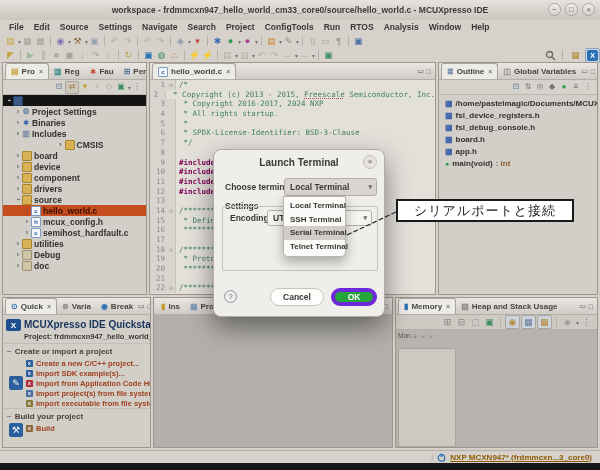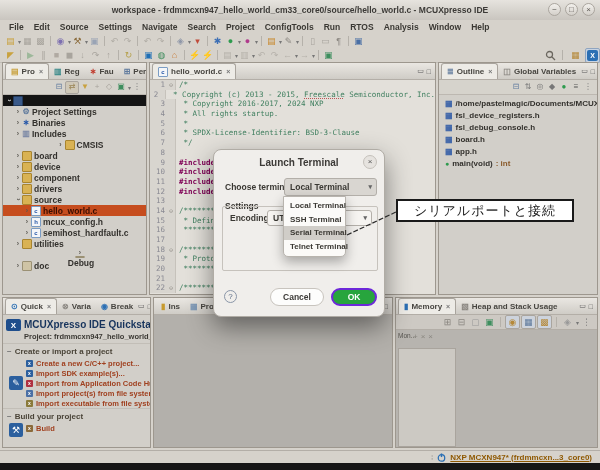--- a/index.html
+++ b/index.html
@@ -104,21 +104,21 @@
   .dlg-label{position:absolute;font-size:8.5px;font-weight:bold;color:#3a3833;}
   .combo{position:absolute;border:1px solid #b3afa9;border-radius:3px;display:flex;align-items:center;
     font-size:8.5px;font-weight:bold;color:#3a3833;padding-left:5px;box-sizing:border-box;}
   .combo .dd{margin-left:auto;margin-right:4px;font-size:7px;color:#666;}
   .group{position:absolute;left:8px;top:56px;width:154px;height:63px;border:1px solid #c6c2bc;border-radius:2px;}
   .dlg-help{position:absolute;left:10px;top:140px;width:13px;height:13px;border-radius:50%;border:1px solid #8a96a8;
     color:#5a6b85;font-size:8px;line-height:11px;text-align:center;box-sizing:border-box;}
   .btn{position:absolute;height:18px;border-radius:9px;font-size:8.5px;font-weight:bold;
     display:flex;align-items:center;justify-content:center;box-sizing:border-box;}
   .btn-cancel{left:56px;top:138px;width:54px;background:#fdfdfc;border:1px solid #c8c4be;color:#3c3a37;}
-  .btn-ok{left:117px;top:138px;width:46px;border:2px solid #6d28d9;color:#fff;}
+  .btn-ok{left:117px;top:138px;width:46px;border:4px solid #6d28d9;color:#fff;}
   
   .droplist{position:absolute;left:283px;top:196px;width:61px;background:#fbfaf8;border:1px solid #b8b4ae;
     border-radius:0 0 5px 5px;box-shadow:0 5px 12px rgba(0,0,0,.3);z-index:12;padding:2px 0 3px 0;}
   .dopt{height:13.5px;display:flex;align-items:center;padding-left:6px;font-size:8px;font-weight:bold;color:#3a3833;white-space:nowrap;}
   .dopt.hl{background:#d0cdc8;}
   
   .ann-box{position:absolute;left:396px;top:199px;width:178px;height:23px;background:#fff;border:2px solid #1a1a1a;
     display:flex;align-items:center;justify-content:center;z-index:14;box-sizing:border-box;}
   .ann-text{font-family:"DejaVu Serif",serif;font-size:13px;color:#1a1a1a;letter-spacing:1px;white-space:nowrap;}
   .ann-svg{position:absolute;left:0;top:0;width:600px;height:470px;z-index:13;pointer-events:none;}
@@ -333,21 +333,21 @@
         <div class="trow" style="padding-left: 20px;">
           <span class="chev">›</span>
           <span class="ticon-sq ic-file">c</span>
           <span class="lbl">semihost_hardfault.c</span>
         </div>
         <div class="trow" style="padding-left: 11px;">
           <span class="chev">›</span>
           <span class="ticon-sq ic-folder"></span>
           <span class="lbl">utilities</span>
         </div>
-        <div class="trow" style="padding-left: 11px; flex-direction: column;">
+        <div class="trow" style="padding-left: 11px;">
           <span class="chev">›</span>
           <span class="ticon-sq ic-folder2"></span>
           <span class="lbl">Debug</span>
         </div>
         <div class="trow" style="padding-left: 11px;">
           <span class="chev">›</span>
           <span class="ticon-sq ic-folder2"></span>
           <span class="lbl">doc</span>
         </div>
       </div>

